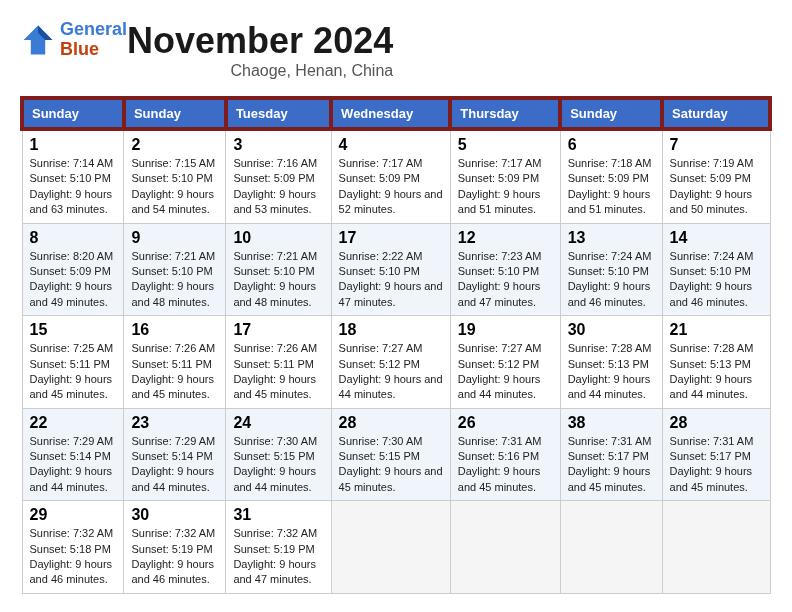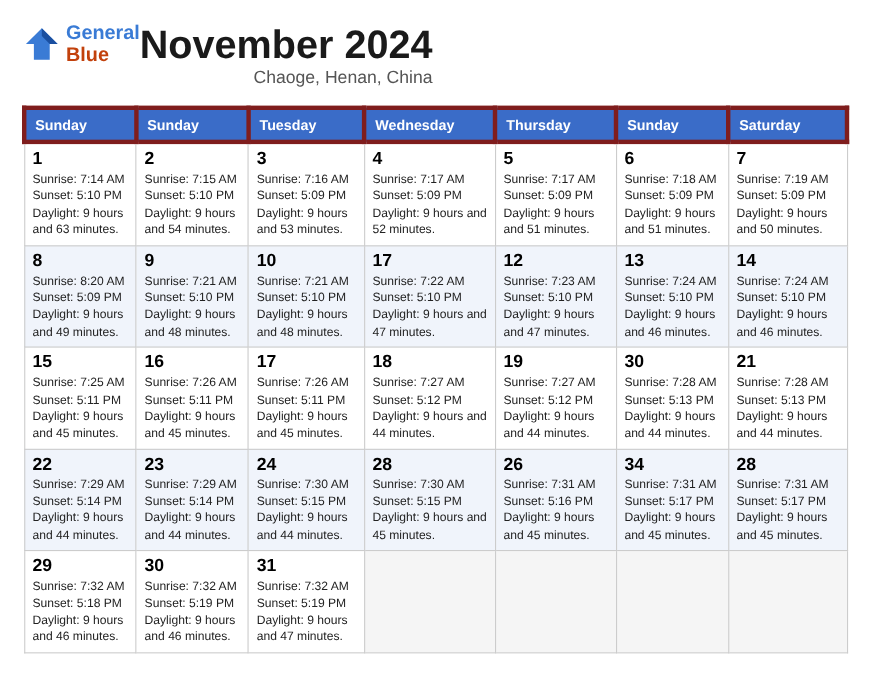--- a/index.html
+++ b/index.html
@@ -194,21 +194,21 @@
           <span class="day-num">10</span>
           <div class="day-info">
             <span>Sunrise: 7:21 AM</span><br>
             <span>Sunset: 5:10 PM</span><br>
             <span>Daylight: 9 hours and 48 minutes.</span>
           </div>
         </td>
         <td>
           <span class="day-num">17</span>
           <div class="day-info">
-            <span>Sunrise: 7:22 AM</span><br>
+            <span>Sunrise: 2:22 AM</span><br>
             <span>Sunset: 5:10 PM</span><br>
             <span>Daylight: 9 hours and 47 minutes.</span>
           </div>
         </td>
         <td>
           <span class="day-num">12</span>
           <div class="day-info">
             <span>Sunrise: 7:23 AM</span><br>
             <span>Sunset: 5:10 PM</span><br>
             <span>Daylight: 9 hours and 47 minutes.</span>
@@ -324,21 +324,21 @@
         </td>
         <td>
           <span class="day-num">26</span>
           <div class="day-info">
             <span>Sunrise: 7:31 AM</span><br>
             <span>Sunset: 5:16 PM</span><br>
             <span>Daylight: 9 hours and 45 minutes.</span>
           </div>
         </td>
         <td>
-          <span class="day-num">34</span>
+          <span class="day-num">38</span>
           <div class="day-info">
             <span>Sunrise: 7:31 AM</span><br>
             <span>Sunset: 5:17 PM</span><br>
             <span>Daylight: 9 hours and 45 minutes.</span>
           </div>
         </td>
         <td>
           <span class="day-num">28</span>
           <div class="day-info">
             <span>Sunrise: 7:31 AM</span><br>

